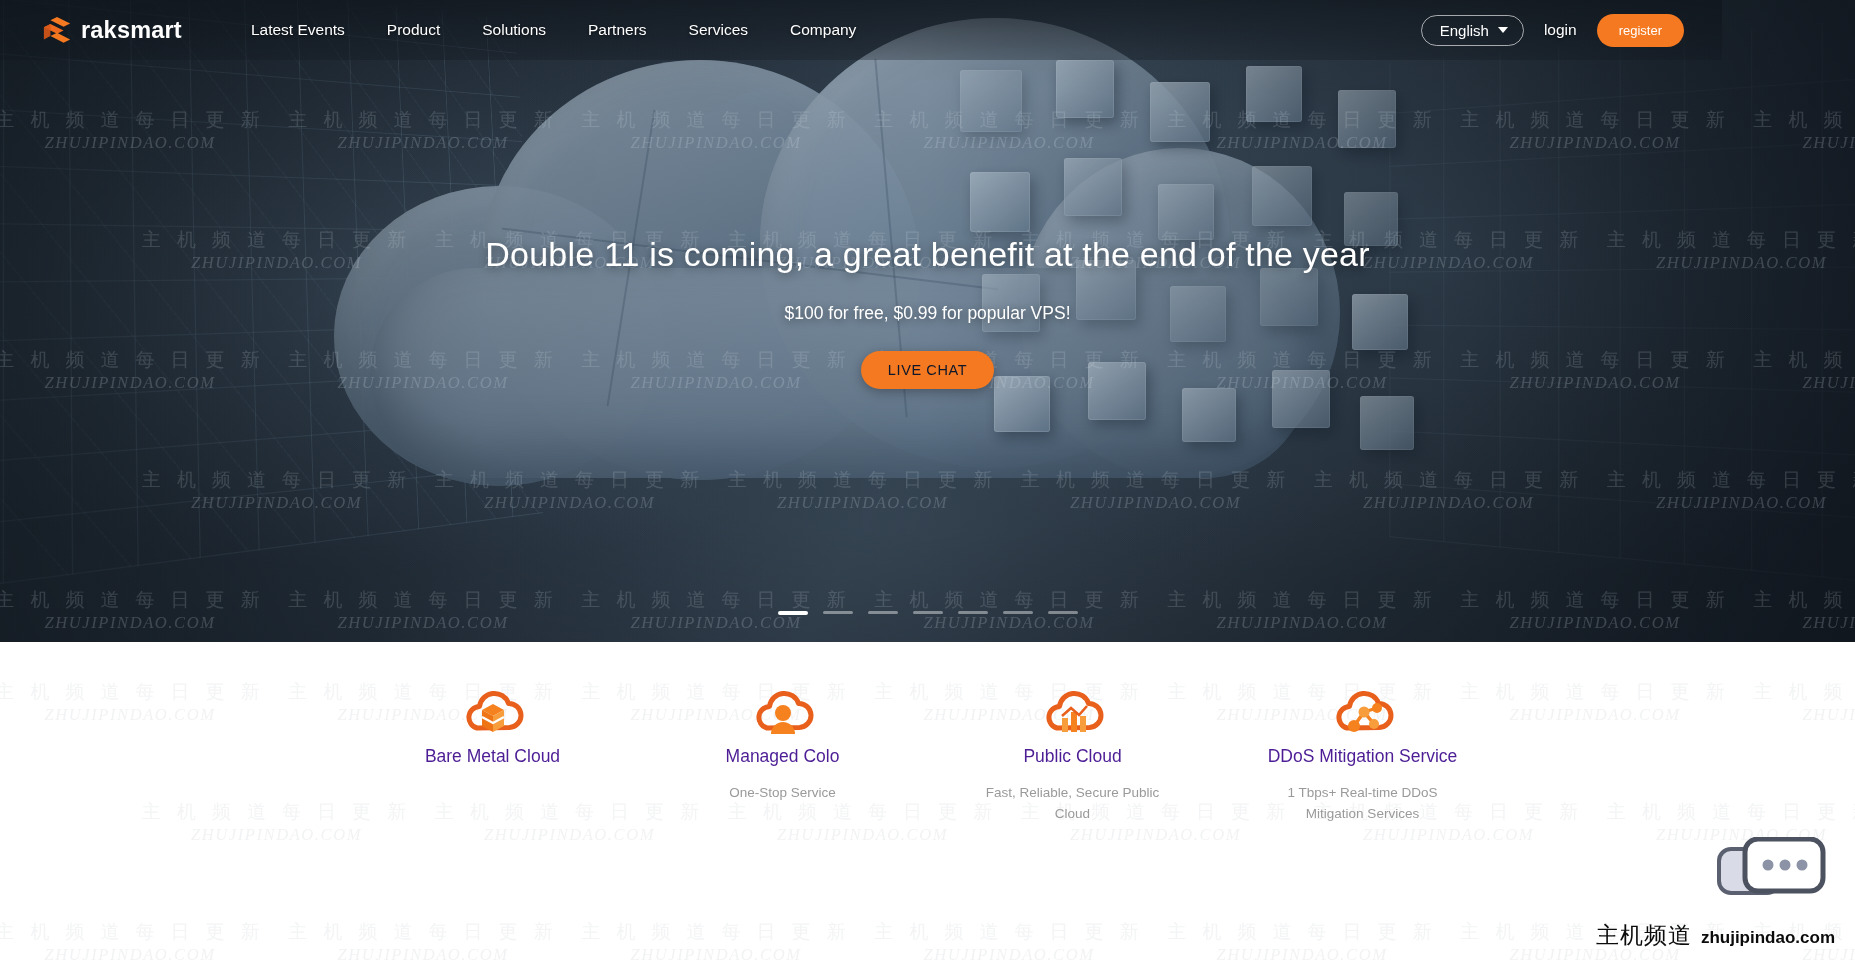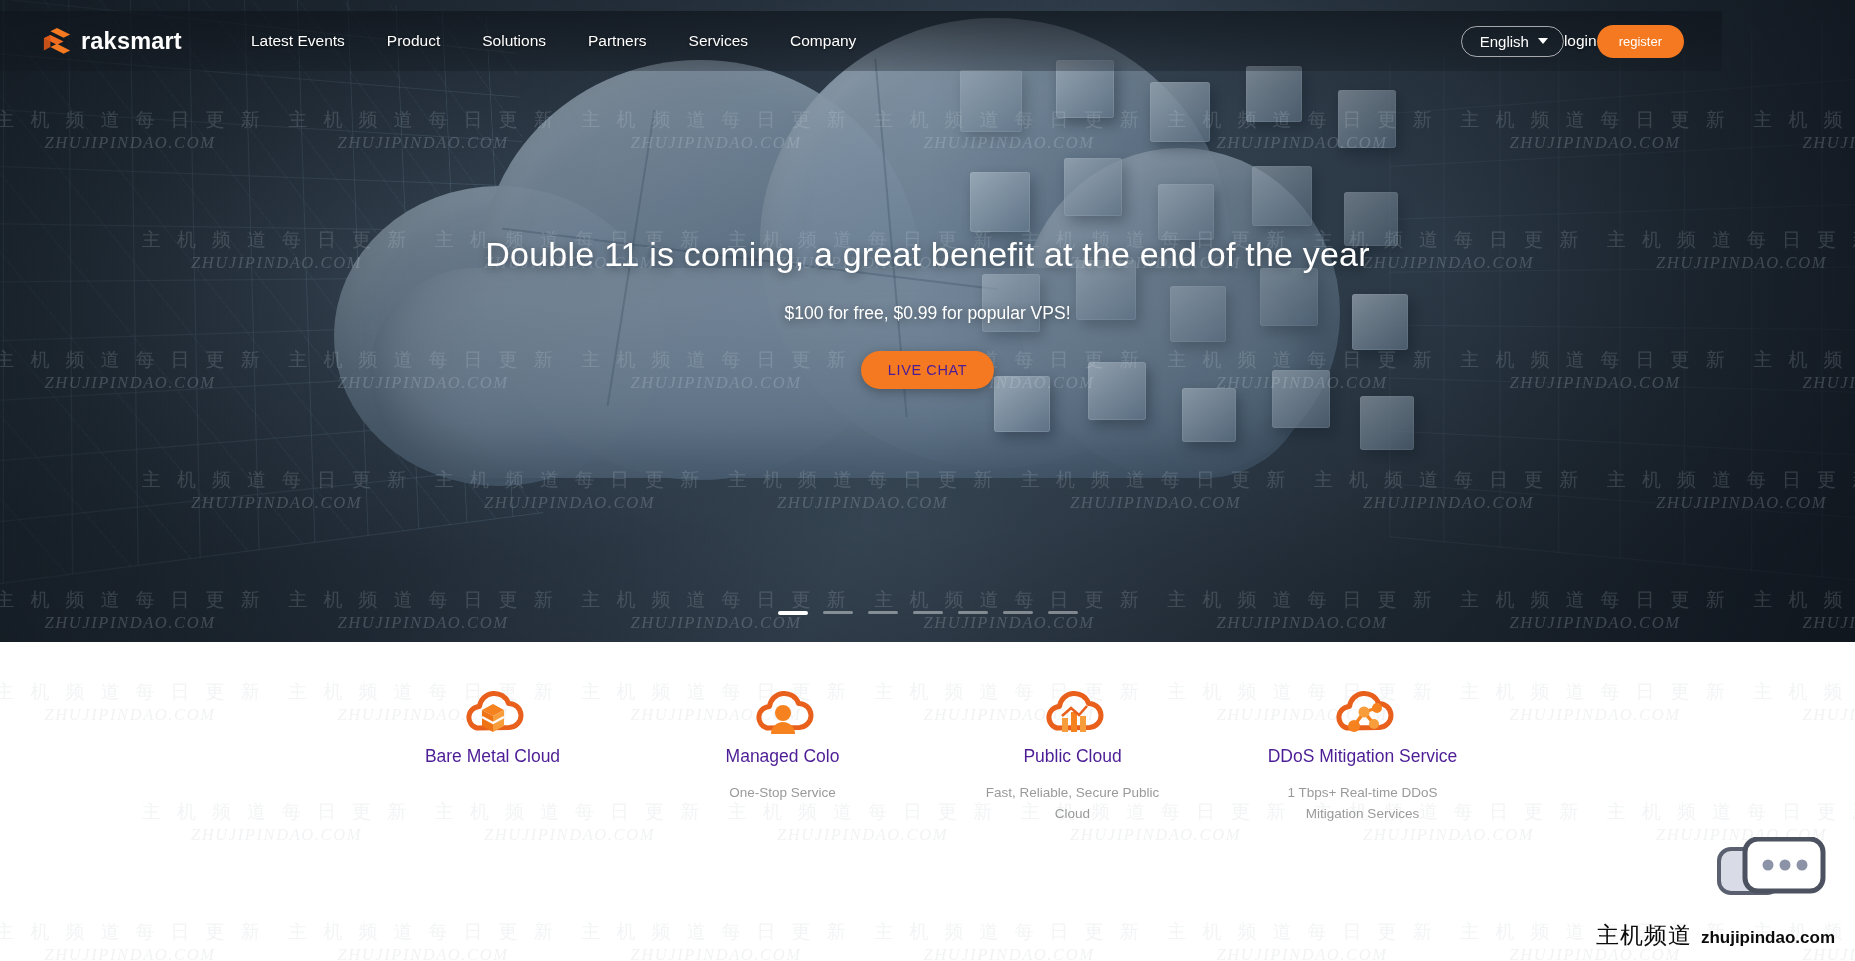--- a/index.html
+++ b/index.html
@@ -102,31 +102,30 @@
   .wm-dark .cn { color:rgba(225,236,245,.16); }
   .wm-dark .en { color:rgba(225,236,245,.20); }
   .wm-light .cn { color:rgba(120,130,140,.085); }
   .wm-light .en { color:rgba(120,130,140,.105); }
 
   
   .header {
     position:absolute; top:0; left:0; width:1722px; height:60px;
     display:flex; align-items:center; z-index:40;
     background:linear-gradient(180deg, rgba(16,22,29,.72), rgba(16,22,29,.30));
-    margin-top:11px;
   }
   .logo-wrap { display:flex; align-items:center; gap:9px; margin-left:42px; }
   .logo-mark { width:30px; height:30px; }
   .logo-text { color:#fff; font-size:23.5px; font-weight:bold; letter-spacing:.2px; }
   .nav { display:flex; align-items:center; margin-left:48px; }
   .nav-item {
     color:#fff; font-size:15.5px; padding:0 21px; cursor:pointer; white-space:nowrap;
     text-shadow:0 1px 3px rgba(0,0,0,.6);
   }
-  .header-right { margin-left:auto; margin-right:38px; display:flex; align-items:center; }
+  .header-right { margin-left:auto; margin-right:38px; display:flex; align-items:center; gap:20px; }
   .lang-pill {
     display:flex; align-items:center; gap:9px;
     border:1px solid rgba(255,255,255,.62); border-radius:18px;
     padding:6px 15px 6px 18px; color:#fff; font-size:15px; cursor:pointer;
   }
   .caret { width:0; height:0; border-left:5.5px solid transparent; border-right:5.5px solid transparent; border-top:6.5px solid #fff; }
   .login-link { color:#fff; font-size:15.5px; cursor:pointer; text-shadow:0 1px 3px rgba(0,0,0,.6); }
   .register-btn {
     background:#f47920; color:#fff; font-size:13px;
     padding:9px 22px; border-radius:19px; border:none; cursor:pointer;
@@ -141,21 +140,21 @@
   }
   .hero-title {
     margin-top:232px; color:#fff; font-size:34px; font-weight:normal;
     letter-spacing:.2px; text-shadow:0 2px 10px rgba(0,0,0,.45); white-space:nowrap;
   }
   .hero-sub {
     margin-top:29px; color:#fff; font-size:17.5px;
     text-shadow:0 2px 8px rgba(0,0,0,.45); white-space:nowrap;
   }
   .live-chat {
-    margin-top:27px; background:#f47920; color:#4c1d95; border:none; cursor:pointer;
+    margin-top:27px; background:#f47920; color:#0f172a; border:none; cursor:pointer;
     pointer-events:auto; font-size:14.5px; letter-spacing:.6px;
     padding:11px 27px; border-radius:22px; font-family:"Liberation Sans", sans-serif;
     box-shadow:0 3px 12px rgba(0,0,0,.3);
   }
   .dots { position:absolute; bottom:30px; left:50%; transform:translateX(-50%); display:flex; gap:15px; pointer-events:auto; }
   .dot { width:30px; height:3px; background:rgba(255,255,255,.42); border-radius:2px; cursor:pointer; }
   .dot.active { background:#fff; height:4px; }
 
   
   .section {

